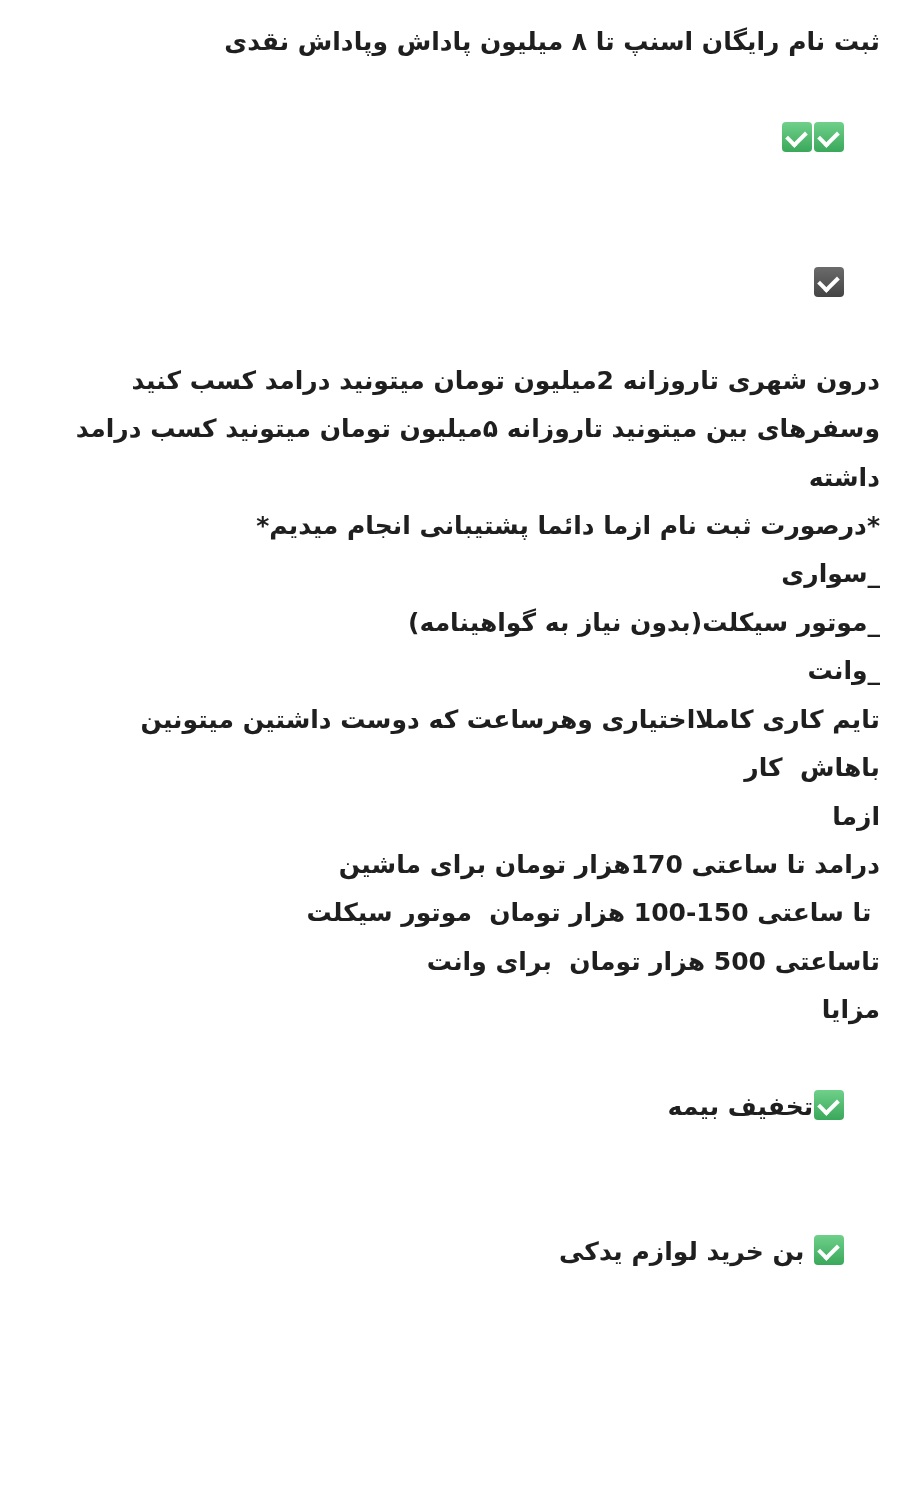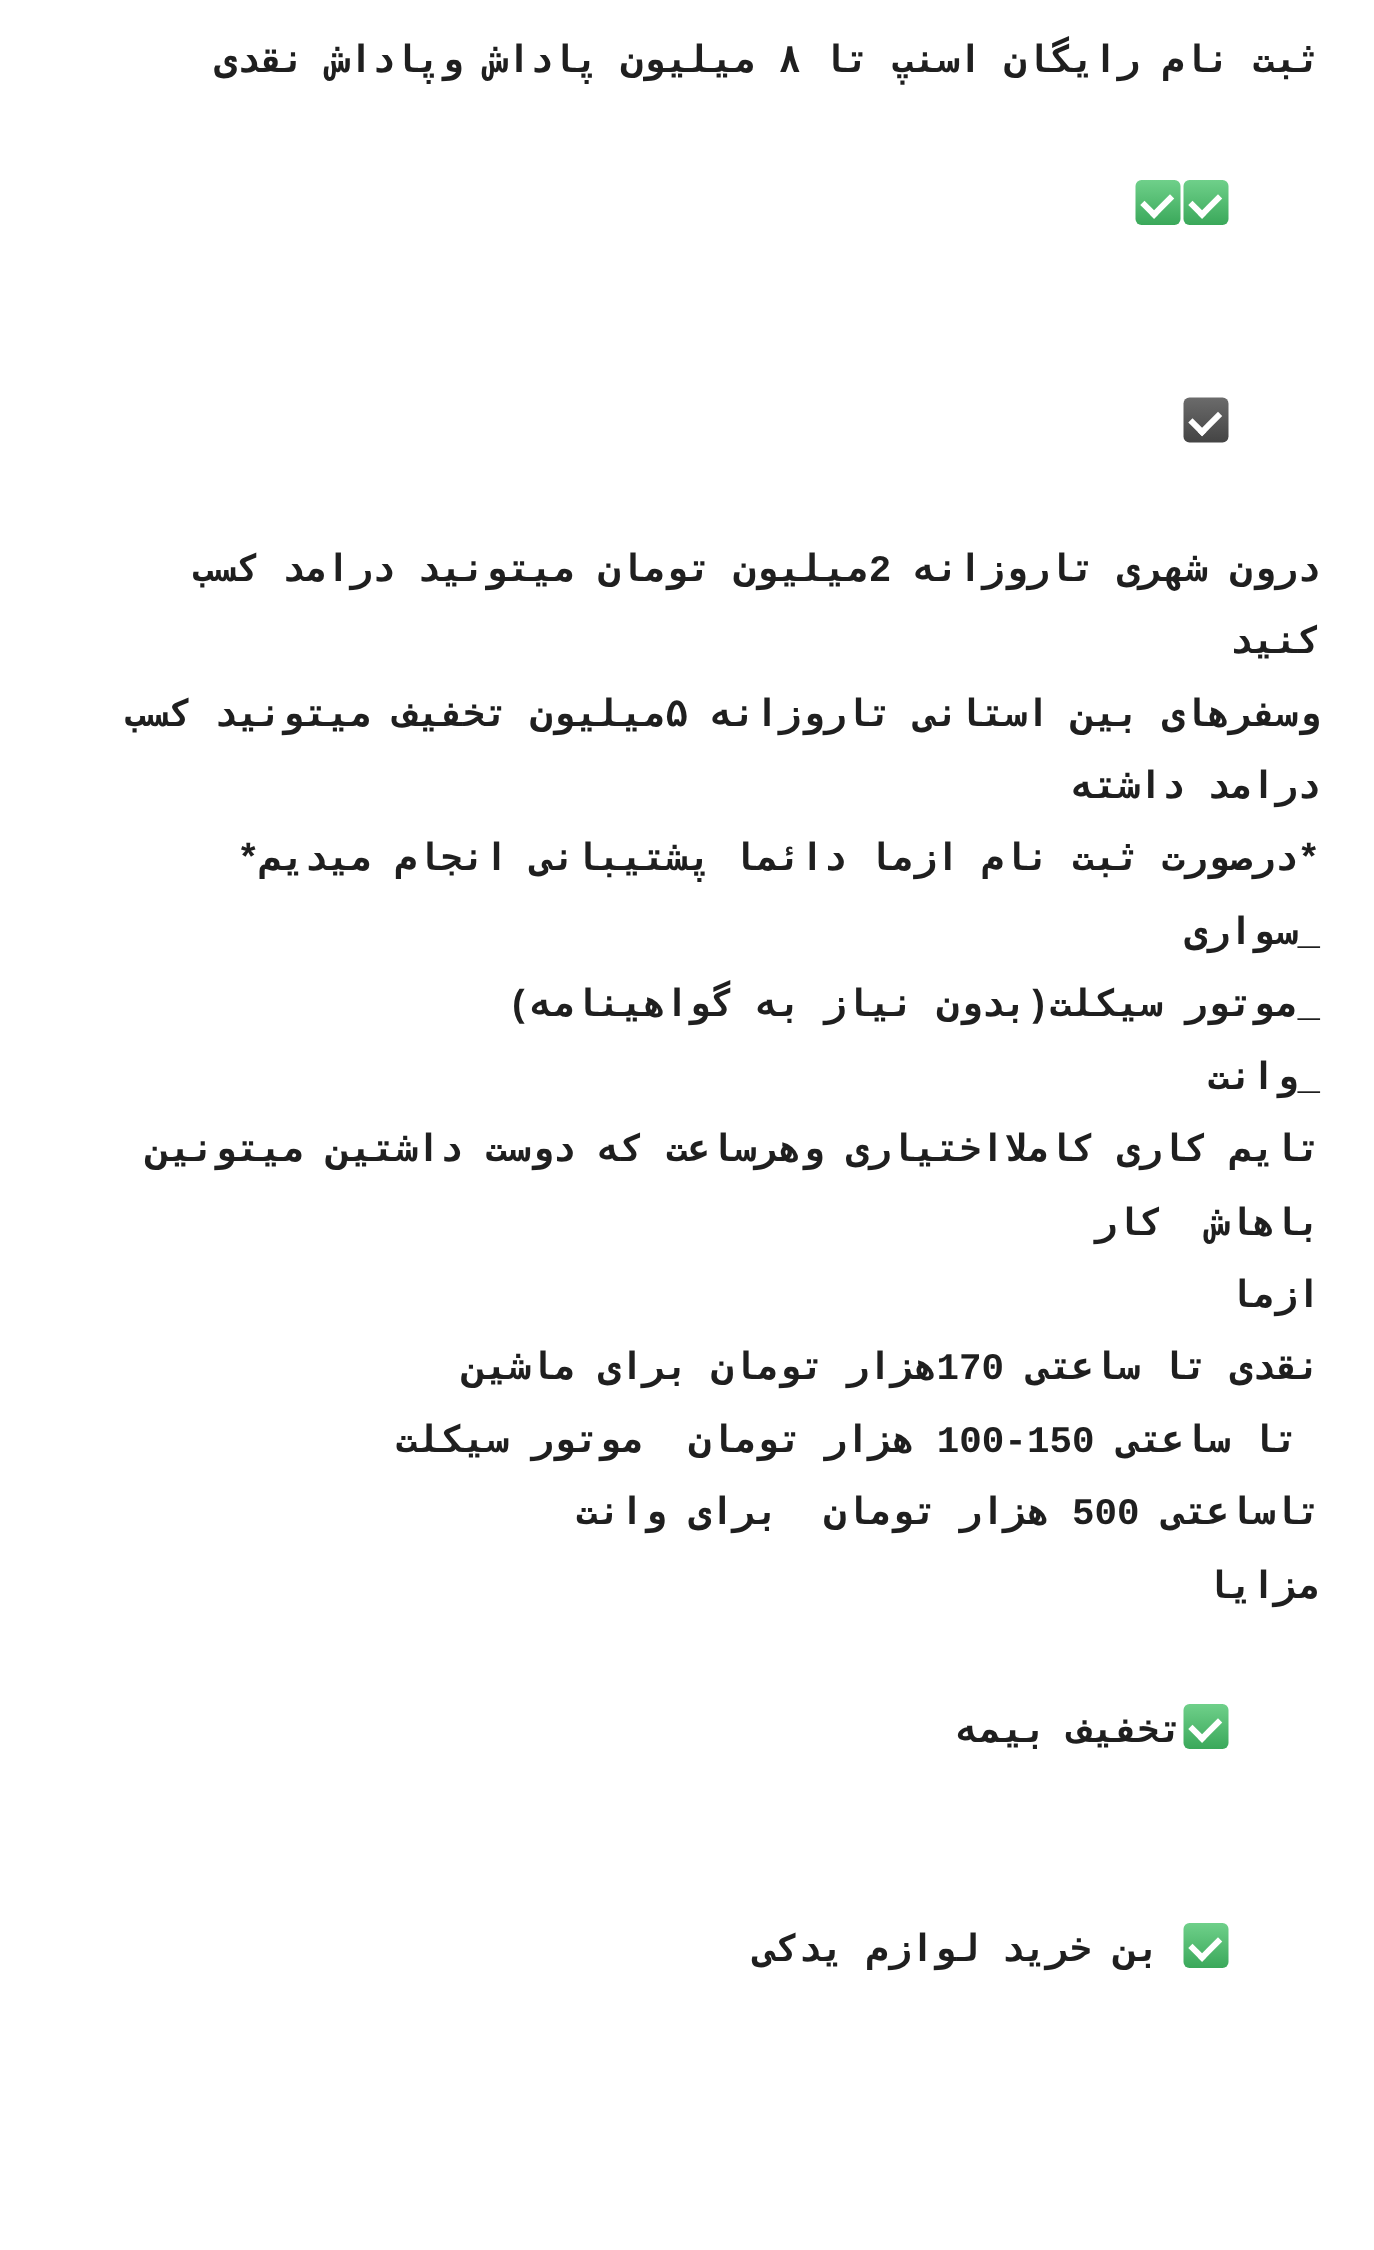--- a/index.html
+++ b/index.html
@@ -21,21 +21,20 @@
     right: 36px;
     top: 18px;
     width: 820px;
     font-weight: bold;
     font-size: 25px;
     line-height: 48.4px;
   }
   .line {
     white-space: pre-wrap;
     min-height: 48.4px;
-    font-family: Liberation Mono, monospace;
   }
   .check {
     display: inline-block;
     width: 30px;
     height: 30px;
     border-radius: 4px;
     background: linear-gradient(#6fd08a, #3aa85a);
     vertical-align: -5px;
     position: relative;
     margin: 0 1px;
@@ -60,28 +59,28 @@
 
 <div class="doc">
   <div class="line">ثبت نام رایگان اسنپ تا ۸ میلیون پاداش وپاداش نقدی</div>
   <div class="line">
     <span class="check"></span><span class="check"></span>
   </div>
   <div class="line">
     <span class="check gray"></span>
   </div>
   <div class="line">درون شهری تاروزانه 2میلیون تومان میتونید درامد کسب کنید</div>
-  <div class="line">وسفرهای بین استانی تاروزانه ۵میلیون تخفیف میتونید کسب درامد داشته</div>
+  <div class="line">وسفرهای بین میتونید تاروزانه ۵میلیون تومان میتونید کسب درامد داشته</div>
   <div class="line">*درصورت ثبت نام ازما دائما پشتیبانی انجام میدیم*</div>
   <div class="line">_سواری</div>
   <div class="line">_موتور سیکلت(بدون نیاز به گواهینامه)</div>
   <div class="line">_وانت</div>
   <div class="line">تایم کاری کاملااختیاری وهرساعت که دوست داشتین میتونین باهاش  کار</div>
   <div class="line">ازما</div>
-  <div class="line">نقدی تا ساعتی 170هزار تومان برای ماشین</div>
+  <div class="line">درامد تا ساعتی 170هزار تومان برای ماشین</div>
   <div class="line"> تا ساعتی 150-100 هزار تومان  موتور سیکلت</div>
   <div class="line">تاساعتی 500 هزار تومان  برای وانت</div>
   <div class="line">مزایا</div>
   <div class="line">
     <span class="check"></span><span>تخفیف بیمه</span>
   </div>
   <div class="line">
     <span class="check"></span><span> بن خرید لوازم یدکی</span>
   </div>
 

